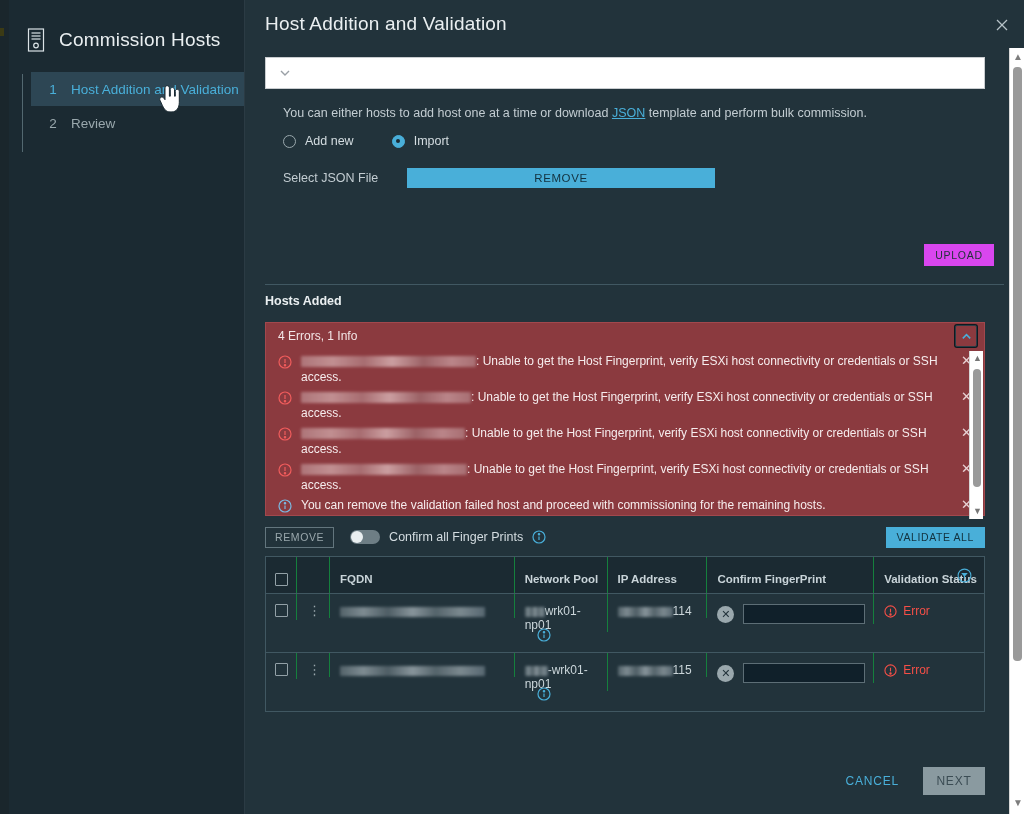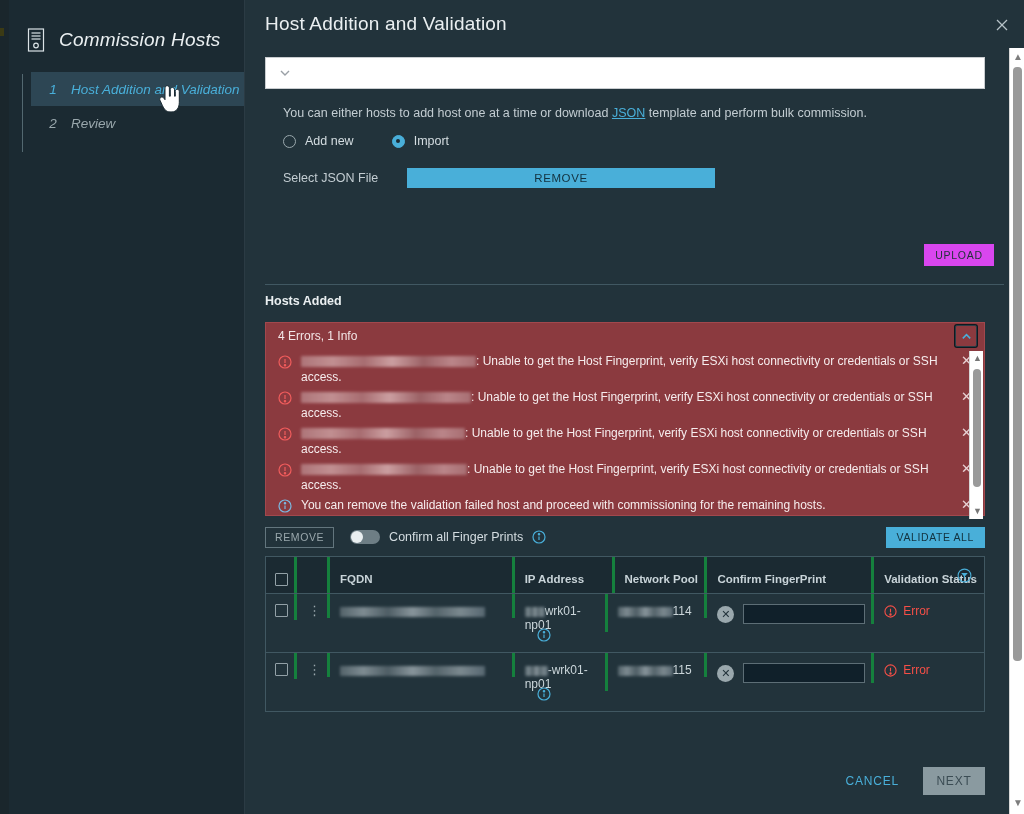--- a/index.html
+++ b/index.html
@@ -28,21 +28,20 @@
     width: 4px; height: 8px;
     background: #3b3a14;
   }
 
   
   .sidebar {
     position: absolute; left: 9px; top: 0;
     width: 236px; height: 814px;
     background: #1b2a32;
     border-right: 1px solid #2b3b44;
-    font-style: italic;
   }
   .wizard-title {
     display: flex; align-items: center;
     gap: 12px;
     padding: 20px 0 0 16px;
     height: 60px;
   }
   .wizard-title .title-text {
     color: #eaeff1;
     font-size: 19px;
@@ -395,21 +394,21 @@
   .tbl-head .cell {
     font-size: 11.5px;
     color: #c9d4d9;
     font-weight: bold;
     display: flex;
     align-items: center;
     line-height: 13px;
   }
   .cell {
     padding: 8px 0 0 10px;
-    border-right: 3px solid #15803d;
+    border-right: 1px solid #15803d;
     font-size: 12px;
     color: #cbd6da;
     position: relative;
   }
   .cell:last-child { border-right: none; }
   .c-check { width: 31px; padding-left: 9px; }
   .c-kebab { width: 33px; padding-left: 11px; }
   .c-fqdn  { width: 185px; }
   .c-pool  { width: 93px; }
   .c-ip    { width: 100px; }
@@ -727,22 +726,22 @@
       </div>
 
       <div class="tbl">
 
         <div class="tbl-row tbl-head">
           <div class="cell c-check">
               <span class="chk"></span>
             </div>
           <div class="cell c-kebab"></div>
           <div class="cell c-fqdn">FQDN</div>
+          <div class="cell c-pool">Network Pool</div>
           <div class="cell c-ip">IP Address</div>
-          <div class="cell c-pool">Network Pool</div>
           <div class="cell c-fp">Confirm FingerPrint</div>
           <div class="cell c-status">
             <span>Validation Status</span>
             <span class="filter-ico">
               <svg viewBox="0 0 15 15" fill="none" stroke="currentColor" stroke-width="1.1">
                   <circle cx="7.5" cy="7.5" r="6.4"></circle>
                   <polygon points="4.2,5 10.8,5 8,8.2 8,11 7,10.2 7,8.2" fill="currentColor" stroke="none"></polygon>
                 </svg>
             </span>
           </div>

